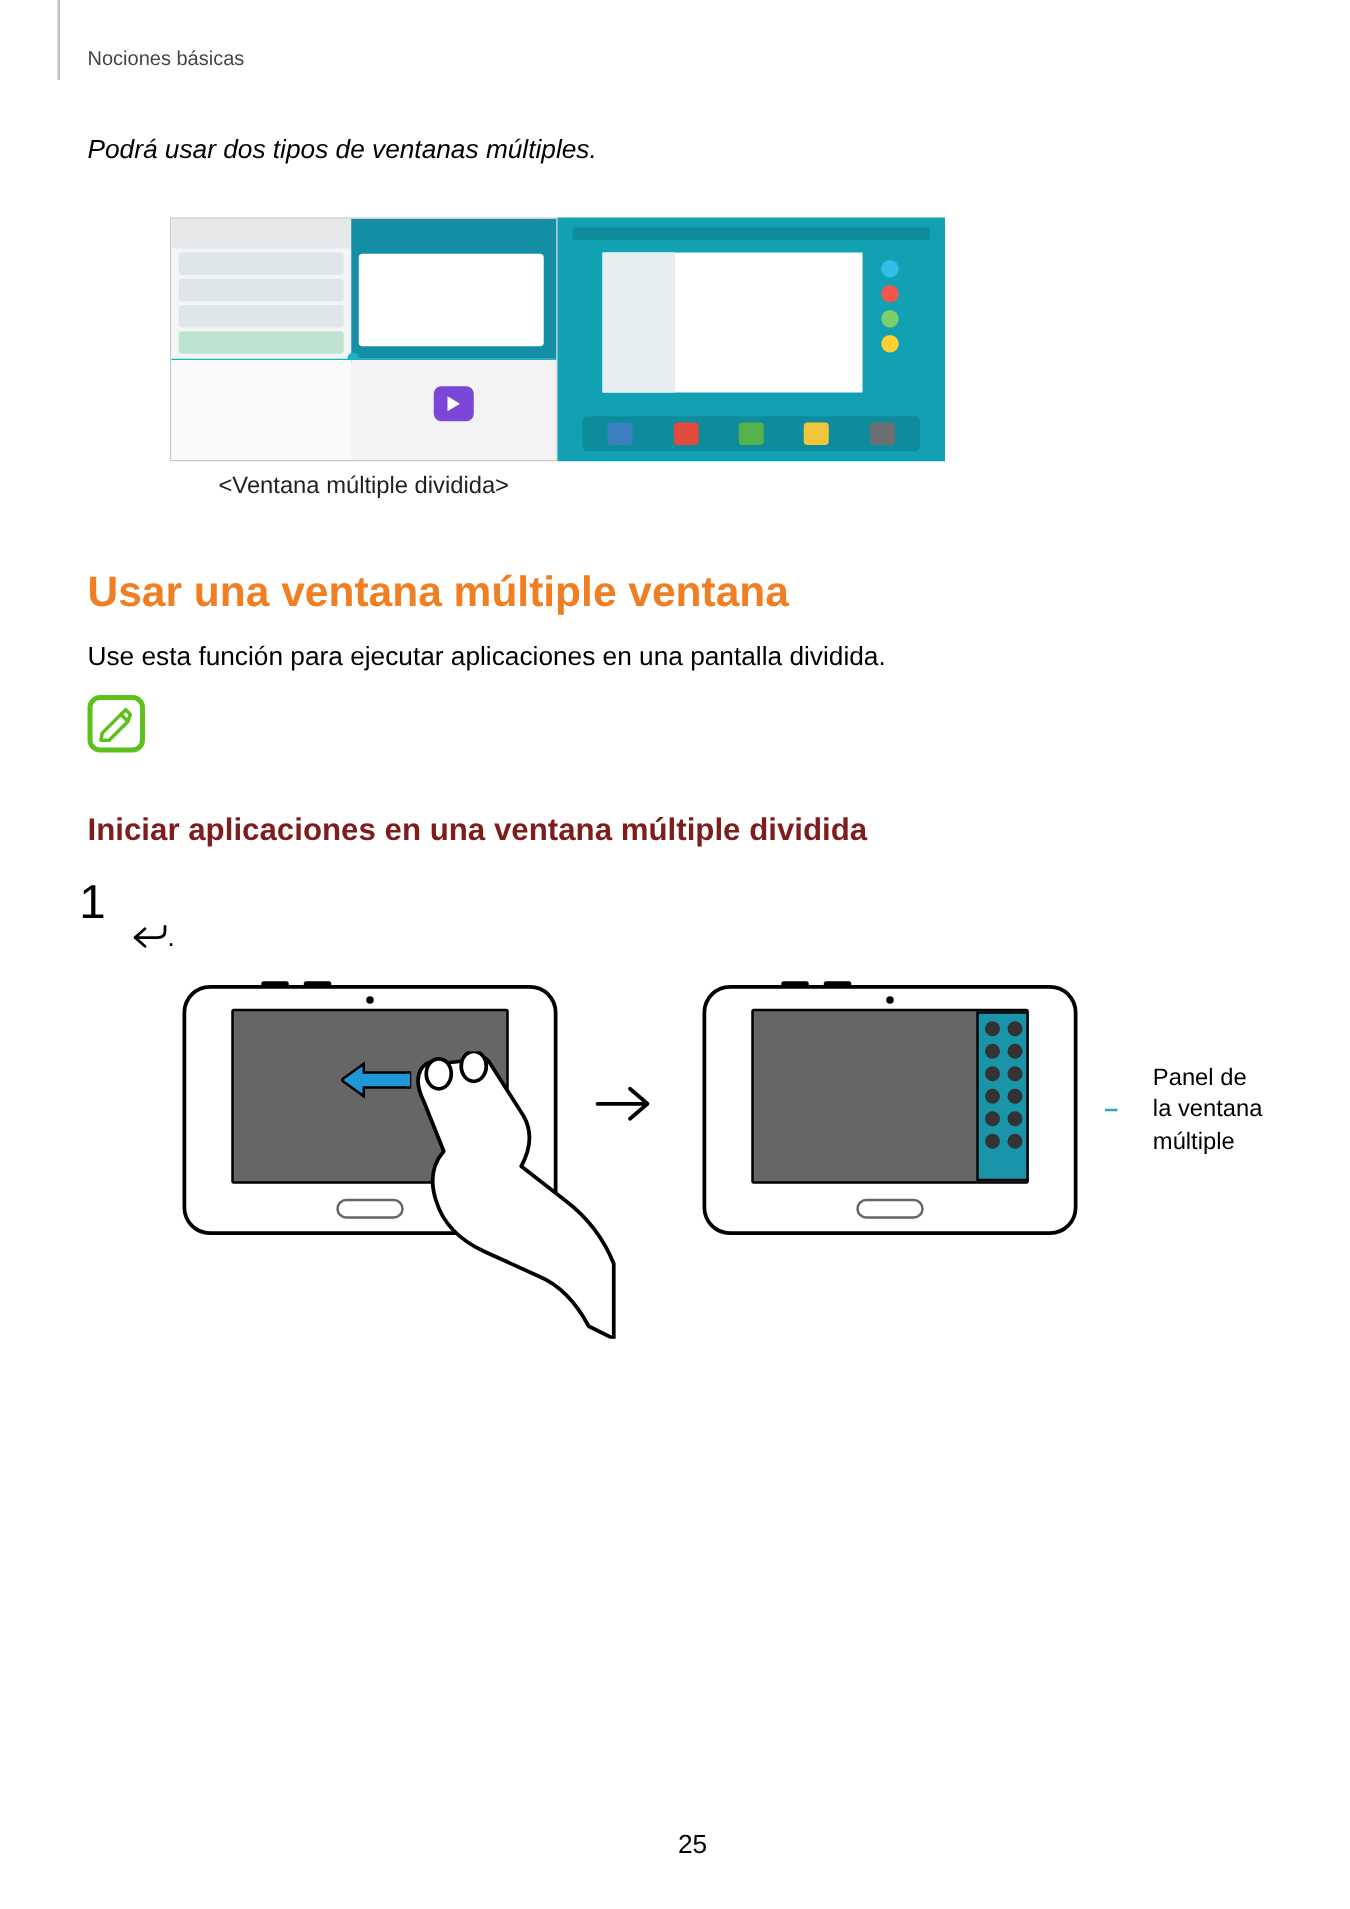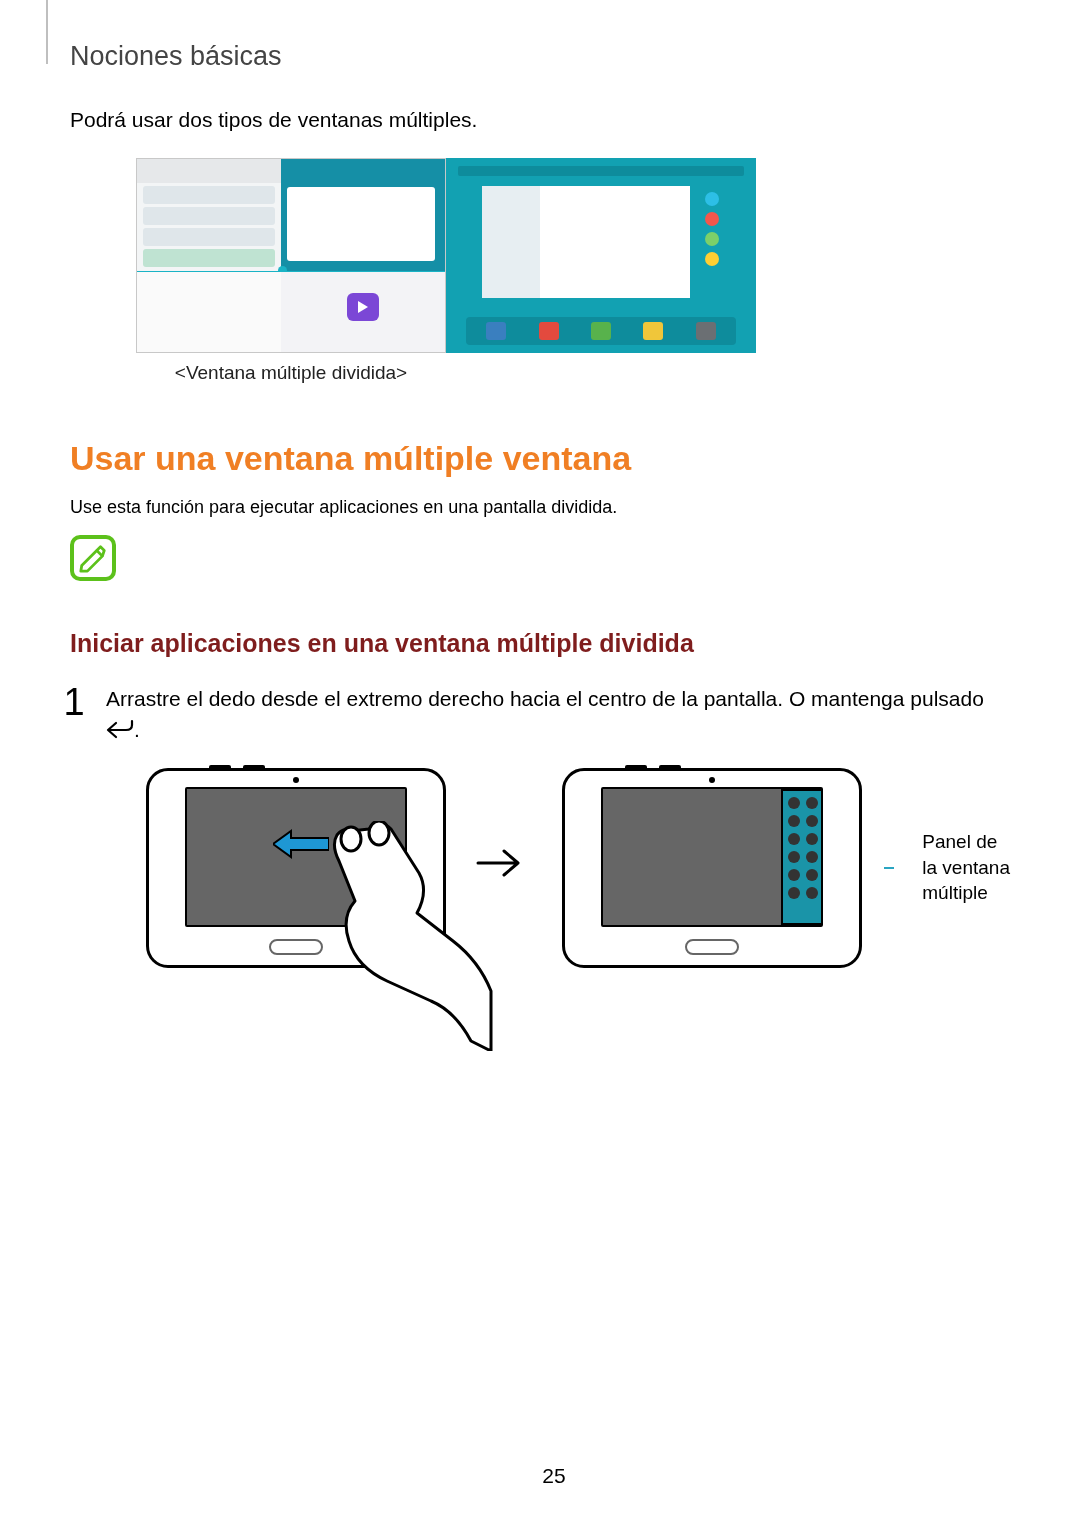--- a/index.html
+++ b/index.html
@@ -18,33 +18,34 @@
     left: 46px;
     top: 0;
     width: 2px;
     height: 64px;
     background: #bfbfbf;
   }
   .breadcrumb {
     position: absolute;
     left: 70px;
     top: 36px;
-    font-size: 27px;
+    font-size: 16px;
     color: #444;
   }
   .content {
     position: absolute;
     left: 70px;
     top: 104px;
     width: 940px;
   }
   .intro {
     font-size: 21px;
-    margin-bottom: 22px;
+    margin-bottom: 38px;
     color: #000;
+    font-style: italic;
   }
 
   
   .shot-row {
     display: flex;
     margin-bottom: 12px;
     padding-left: 66px;
   }
   .shot-col { width: 310px; text-align: center; }
 
@@ -127,21 +128,21 @@
   .shot-caption { font-size: 19px; color: #222; margin-top: 6px; text-align: center; }
 
   
   .section-h {
     color: #f07f24;
     font-size: 34px;
     font-weight: 600;
     margin-top: 46px;
     margin-bottom: 10px;
   }
-  .section-p { font-size: 18px; color: #000; }
+  .section-p { font-size: 21px; color: #000; }
 
   
   .note-row {
     display: flex; align-items: flex-start; gap: 24px;
     margin-top: 14px;
   }
   .note-icon {
     width: 46px; height: 46px; border: 4px solid #5cc11b; border-radius: 10px;
     display: flex; align-items: center; justify-content: center;
     flex-shrink: 0;
@@ -303,21 +304,20 @@
       </svg>
     </div>
   </div>
 
   <h3 class="sub-h">Iniciar aplicaciones en una ventana múltiple dividida</h3>
 
   <div class="step">
     <div class="step-num">1</div>
     <div class="step-body">
       <p>
-        <span>Arrastre el dedo desde el extremo derecho hacia el centro de la pantalla. O mantenga pulsado </span>
         <br>
         <span class="back-icon">
           <svg viewBox="0 0 28 22">
             <path d="M2 11 L10 4 M2 11 L10 18 M2 11 L20 11 Q26 11 26 6 L26 2" fill="none" stroke="#000" stroke-width="2.2" stroke-linecap="round" stroke-linejoin="round"></path>
           </svg>
         </span><span>.</span>
       </p>
 
       <div class="illus-wrap">
         <div class="illus-row">

